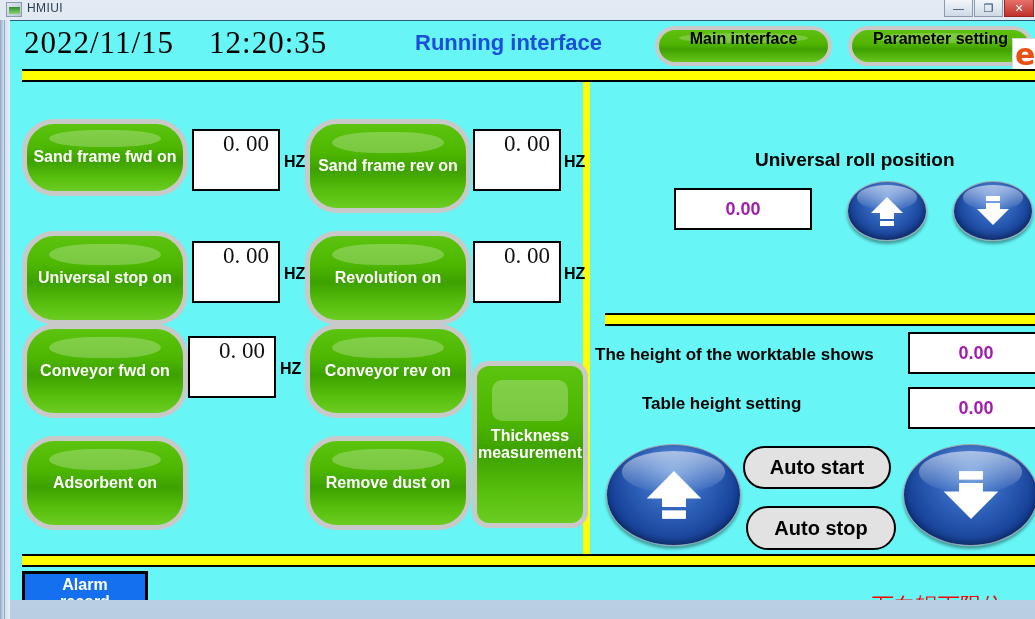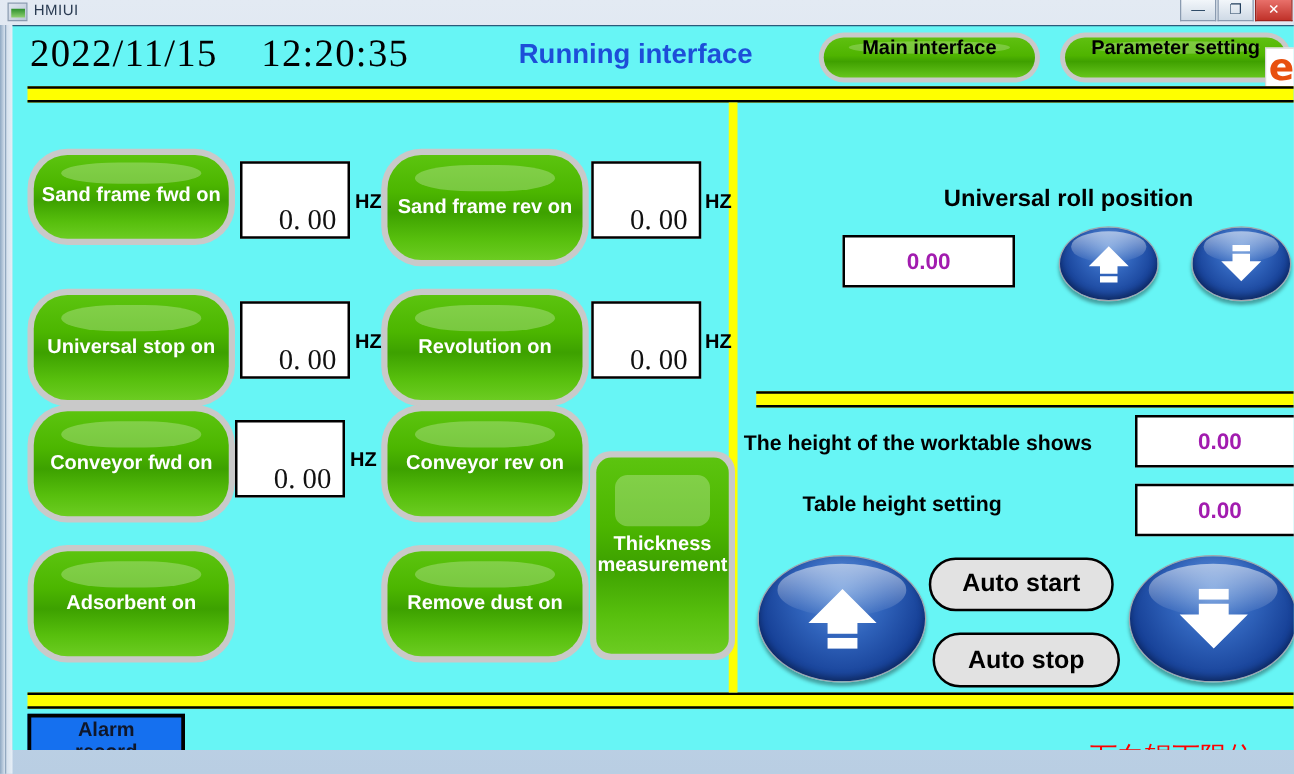--- a/index.html
+++ b/index.html
@@ -145,21 +145,21 @@
     white-space: nowrap; line-height: 1.05;
   }
   .pill.boxy { border-radius: 16px; }
   .pill.boxy > .inner { border-radius: 12px; }
   .pill.boxy > .inner::before { border-radius: 10px; }
   .pill.boxy .lbl { white-space: normal; }
 
   
   .vbox {
     position: absolute; background: #ffffff; border: 2px solid #000;
-    display: flex; align-items: flex-end; justify-content: center; padding-left: 20px;
+    display: flex; align-items: flex-start; justify-content: center; padding-left: 20px;
   }
   .vbox .num {
     font-family: "Liberation Serif", serif;
     font-size: 23px; color: #111; white-space: pre;
   }
   .hz {
     position: absolute;
     font-size: 16px; font-weight: bold; color: #000;
   }
 
@@ -196,21 +196,21 @@
   }
   .greybtn .lbl { font-size: 20px; font-weight: bold; color: #000; }
 
   
   #alarm-btn {
     position: absolute; left: 12px; top: 550px; width: 126px; height: 46px;
     background: #1570ef; border: 3px solid #000;
     display: flex; align-items: center; justify-content: center; text-align: center;
   }
   #alarm-btn .lbl {
-    font-size: 16px; font-weight: bold; color: #0f172a; line-height: 1.05;
+    font-size: 16px; font-weight: bold; color: #ffffff; line-height: 1.05;
   }
   #cn-alarm {
     position: absolute; left: 862px; top: 570px;
     font-size: 22px; color: #ff0000;
     font-family: "DejaVu Sans", sans-serif;
   }
 </style>
 </head>
 <body>
 

